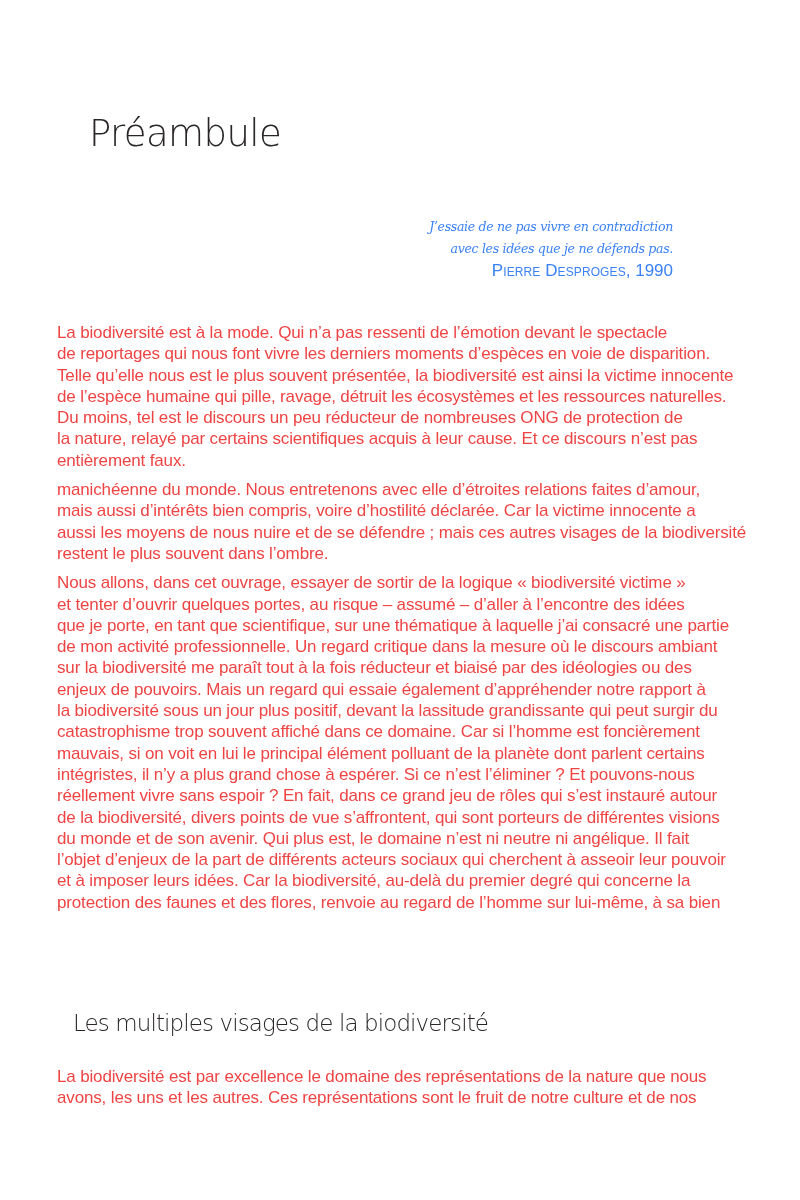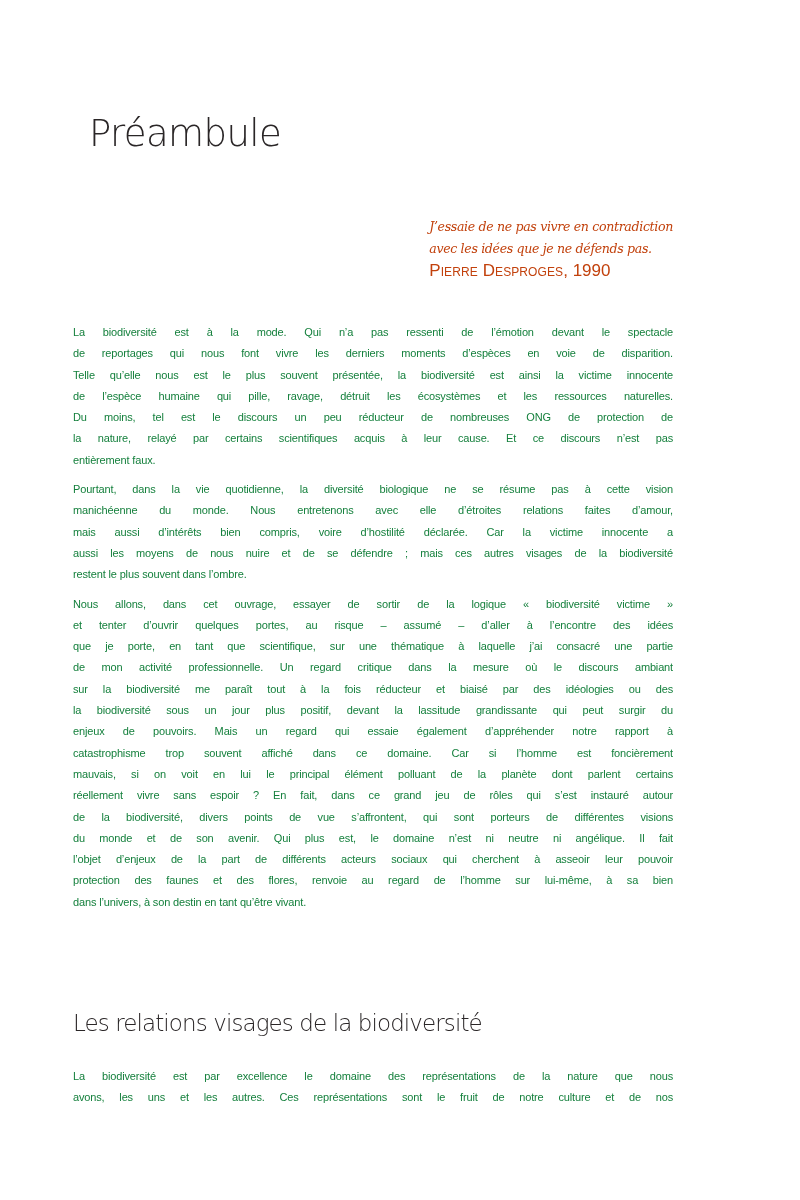--- a/index.html
+++ b/index.html
@@ -24,46 +24,47 @@
       font-weight: 300;
       letter-spacing: -0.6px;
       color: #2a2627;
       font-family: "DejaVu Sans", sans-serif;
       font-stretch: condensed;
     }
     .epigraph {
       position: absolute;
       right: 127px;
       top: 216px;
+      text-align: right;
       font-size: 13.2px;
       line-height: 22px;
-      color: #c2410c;
+      color: #3b82f6;
     }
     .epigraph .q {
       font-family: "DejaVu Serif", serif;
       font-style: italic;
       font-size: 12.6px;
       letter-spacing: -0.35px;
     }
     .epigraph .attr {
       font-family: "Liberation Sans", sans-serif;
       font-size: 17px;
     }
     .epigraph .attr .sc {
       font-variant: small-caps;
       letter-spacing: 0.1px;
     }
     .body-text {
       position: absolute;
-      left: 73px;
+      left: 57px;
       width: 600px;
       font-family: "Liberation Sans", sans-serif;
-      font-size: 11px;
+      font-size: 17px;
       line-height: 21.3px;
-      color: #15803d;
+      color: #ef4444;
     }
     .para {
       margin: 0 0 8px 0;
     }
     .line {
       display: block;
       text-align: justify;
       text-align-last: justify;
       white-space: nowrap;
       letter-spacing: -0.15px;
@@ -98,45 +99,45 @@
     <p class="para">
       <span class="line">La biodiversité est à la mode. Qui n’a pas ressenti de l’émotion devant le spectacle</span>
       <span class="line">de reportages qui nous font vivre les derniers moments d’espèces en voie de disparition.</span>
       <span class="line">Telle qu’elle nous est le plus souvent présentée, la biodiversité est ainsi la victime innocente</span>
       <span class="line">de l’espèce humaine qui pille, ravage, détruit les écosystèmes et les ressources naturelles.</span>
       <span class="line">Du moins, tel est le discours un peu réducteur de nombreuses ONG de protection de</span>
       <span class="line">la nature, relayé par certains scientifiques acquis à leur cause. Et ce discours n’est pas</span>
       <span class="line last">entièrement faux.</span>
     </p>
     <p class="para">
-      <span class="line">Pourtant, dans la vie quotidienne, la diversité biologique ne se résume pas à cette vision</span>
       <span class="line">manichéenne du monde. Nous entretenons avec elle d’étroites relations faites d’amour,</span>
       <span class="line">mais aussi d’intérêts bien compris, voire d’hostilité déclarée. Car la victime innocente a</span>
       <span class="line">aussi les moyens de nous nuire et de se défendre ; mais ces autres visages de la biodiversité</span>
       <span class="line last">restent le plus souvent dans l’ombre.</span>
     </p>
     <p class="para">
       <span class="line">Nous allons, dans cet ouvrage, essayer de sortir de la logique « biodiversité victime »</span>
       <span class="line">et tenter d’ouvrir quelques portes, au risque – assumé – d’aller à l’encontre des idées</span>
       <span class="line">que je porte, en tant que scientifique, sur une thématique à laquelle j’ai consacré une partie</span>
       <span class="line">de mon activité professionnelle. Un regard critique dans la mesure où le discours ambiant</span>
       <span class="line">sur la biodiversité me paraît tout à la fois réducteur et biaisé par des idéologies ou des</span>
+      <span class="line">enjeux de pouvoirs. Mais un regard qui essaie également d’appréhender notre rapport à</span>
       <span class="line">la biodiversité sous un jour plus positif, devant la lassitude grandissante qui peut surgir du</span>
-      <span class="line">enjeux de pouvoirs. Mais un regard qui essaie également d’appréhender notre rapport à</span>
       <span class="line">catastrophisme trop souvent affiché dans ce domaine. Car si l’homme est foncièrement</span>
       <span class="line">mauvais, si on voit en lui le principal élément polluant de la planète dont parlent certains</span>
+      <span class="line">intégristes, il n’y a plus grand chose à espérer. Si ce n’est l’éliminer ? Et pouvons-nous</span>
       <span class="line">réellement vivre sans espoir ? En fait, dans ce grand jeu de rôles qui s’est instauré autour</span>
       <span class="line">de la biodiversité, divers points de vue s’affrontent, qui sont porteurs de différentes visions</span>
       <span class="line">du monde et de son avenir. Qui plus est, le domaine n’est ni neutre ni angélique. Il fait</span>
       <span class="line">l’objet d’enjeux de la part de différents acteurs sociaux qui cherchent à asseoir leur pouvoir</span>
+      <span class="line">et à imposer leurs idées. Car la biodiversité, au-delà du premier degré qui concerne la</span>
       <span class="line">protection des faunes et des flores, renvoie au regard de l’homme sur lui-même, à sa bien</span>
-      <span class="line last">dans l’univers, à son destin en tant qu’être vivant.</span>
     </p>
   </div>
 
-<h2 class="section-heading">Les relations visages de la biodiversité</h2>
+<h2 class="section-heading">Les multiples visages de la biodiversité</h2>
 
 <div class="body-text" id="section-body" style="top:1066px;">
     <p class="para">
       <span class="line">La biodiversité est par excellence le domaine des représentations de la nature que nous</span>
       <span class="line">avons, les uns et les autres. Ces représentations sont le fruit de notre culture et de nos</span>
     </p>
   </div>
 
 </body></html>

